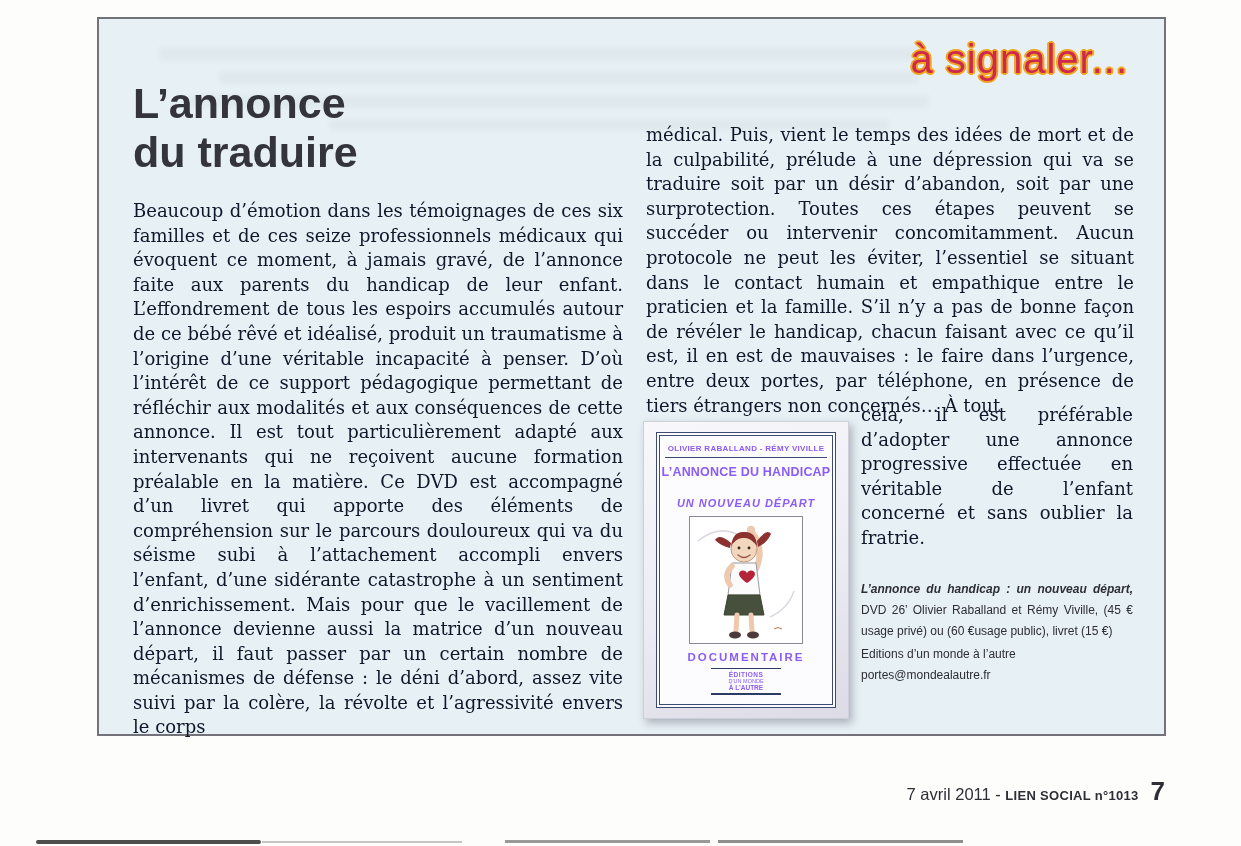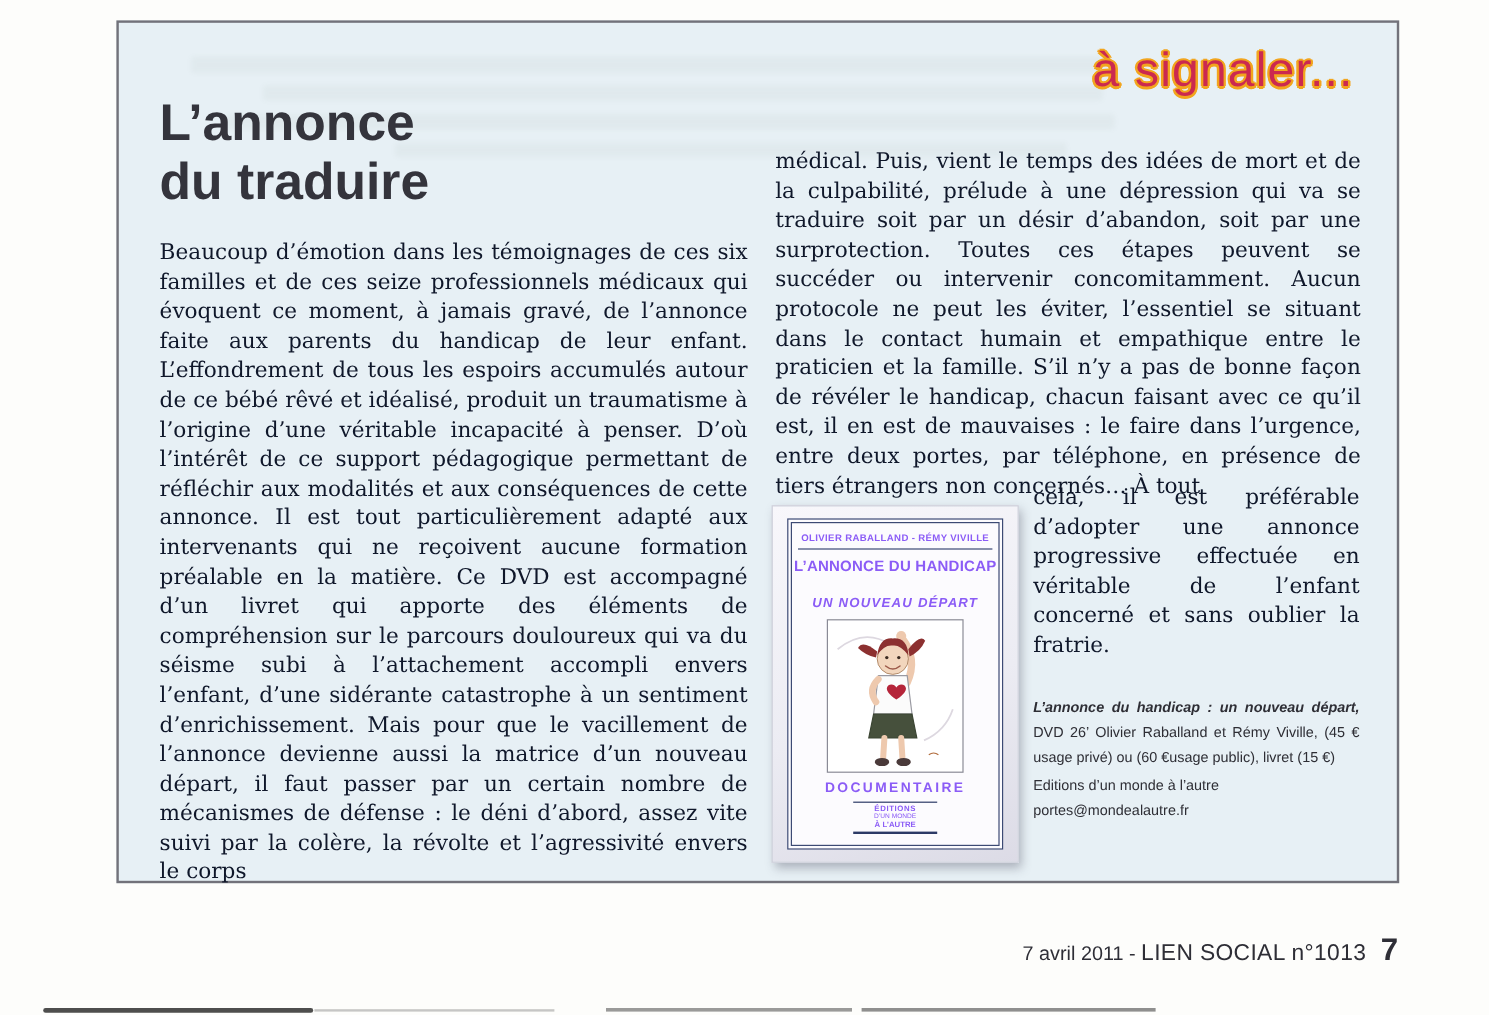--- a/index.html
+++ b/index.html
@@ -72,21 +72,21 @@
   .dvd-logo .l1 { font-size:6.5px; font-weight:700; letter-spacing:0.5px; }
   .dvd-logo .l2 { font-size:5.5px; }
   .dvd-logo .l3 { font-size:6.5px; font-weight:700; }
 
   
   .footer {
     position:absolute; left:0; top:776px; width:1165px; text-align:right;
     color:#2e2e36;
   }
   .footer-date { font-size:16.5px;text-align:center; }
-  .footer-mag  { font-size:19px; font-weight:400; letter-spacing:0.3px; }
+  .footer-mag  { font-size:13px; font-weight:700; letter-spacing:0.3px; }
   .footer-page { font-size:26px; font-weight:700; margin-left:12px; }
 
   
   .strip { position:absolute; background:#222; }
   .s1 { left:36px;  top:840px; width:225px; height:4px; opacity:0.8; border-radius:2px; }
   .s2 { left:262px; top:841px; width:200px; height:2px; opacity:0.25; }
   .s3 { left:505px; top:840px; width:205px; height:3px; opacity:0.45; }
   .s4 { left:718px; top:840px; width:245px; height:3px; opacity:0.5; }
 </style>
 </head>

